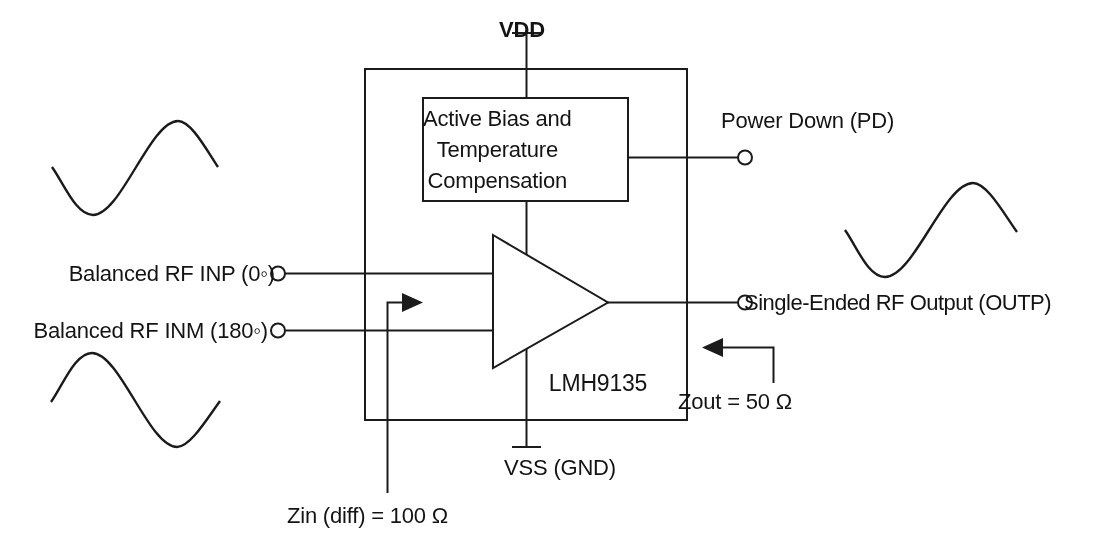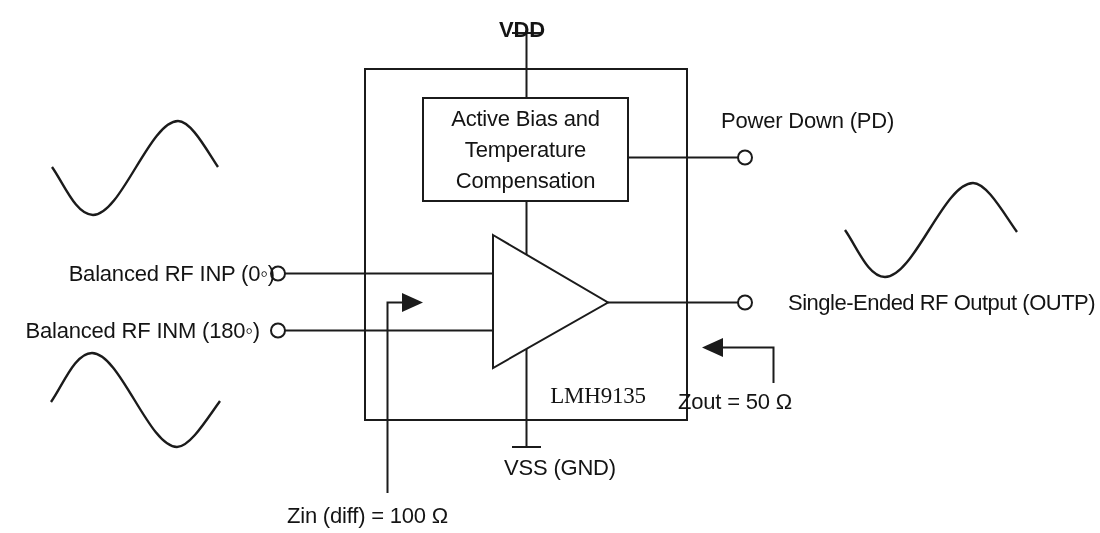--- a/index.html
+++ b/index.html
@@ -31,21 +31,20 @@
   .lbl.centered { transform: translateX(-50%); }
   .lbl.right-anchored { text-align: right; white-space: nowrap; }
   #active-bias-label-box {
     position: absolute;
     left: 423px;
     top: 98px;
     width: 205px;
     height: 103px;
     display: flex;
     align-items: center;
-    justify-content: center;
     text-align: center;
   }
   #active-bias-label-box .lbl-block {
     font-size: 22px;
     line-height: 31px;
     color: #141414;
     white-space: pre-line;
     letter-spacing: -0.2px;
   }
   #device-label { font-size: 23px; line-height: 23px; }
@@ -100,25 +99,25 @@
   <div id="active-bias-label-box">
     <div class="lbl-block">Active Bias and
 Temperature
 Compensation</div>
   </div>
 
   <div class="lbl" style="left:721px; top:110px;">Power Down (PD)</div>
 
   <div class="lbl right-anchored" style="left:0px; top:263px; width:251px;padding-left:24px;">Balanced RF INP (0◦)</div>
 
-  <div class="lbl right-anchored" style="left:0px; top:320px; width:252px;padding-left:8px;">Balanced RF INM (180◦)</div>
+  <div class="lbl right-anchored" style="left:8px; top:320px; width:252px;padding-left:8px;">Balanced RF INM (180◦)</div>
 
-  <div class="lbl" id="outp-label" style="left:744px; top:292px;margin-left:44px;">Single-Ended RF Output (OUTP)</div>
+  <div class="lbl" id="outp-label" style="left:744px; top:292px;">Single-Ended RF Output (OUTP)</div>
 
-  <div class="lbl centered" id="device-label" style="left:598px; top:384px;font-family:Liberation Serif, serif;">LMH9135</div>
+  <div class="lbl centered" id="device-label" style="left:598px; top:372px;">LMH9135</div>
 
   <div class="lbl centered" style="left:560px; top:457px;">VSS (GND)</div>
 
   <div class="lbl" style="left:678px; top:391px;">Zout = 50 Ω</div>
 
   <div class="lbl" style="left:287px; top:505px;">Zin (diff) = 100 Ω</div>
 
 </div>
 
 </body></html>

